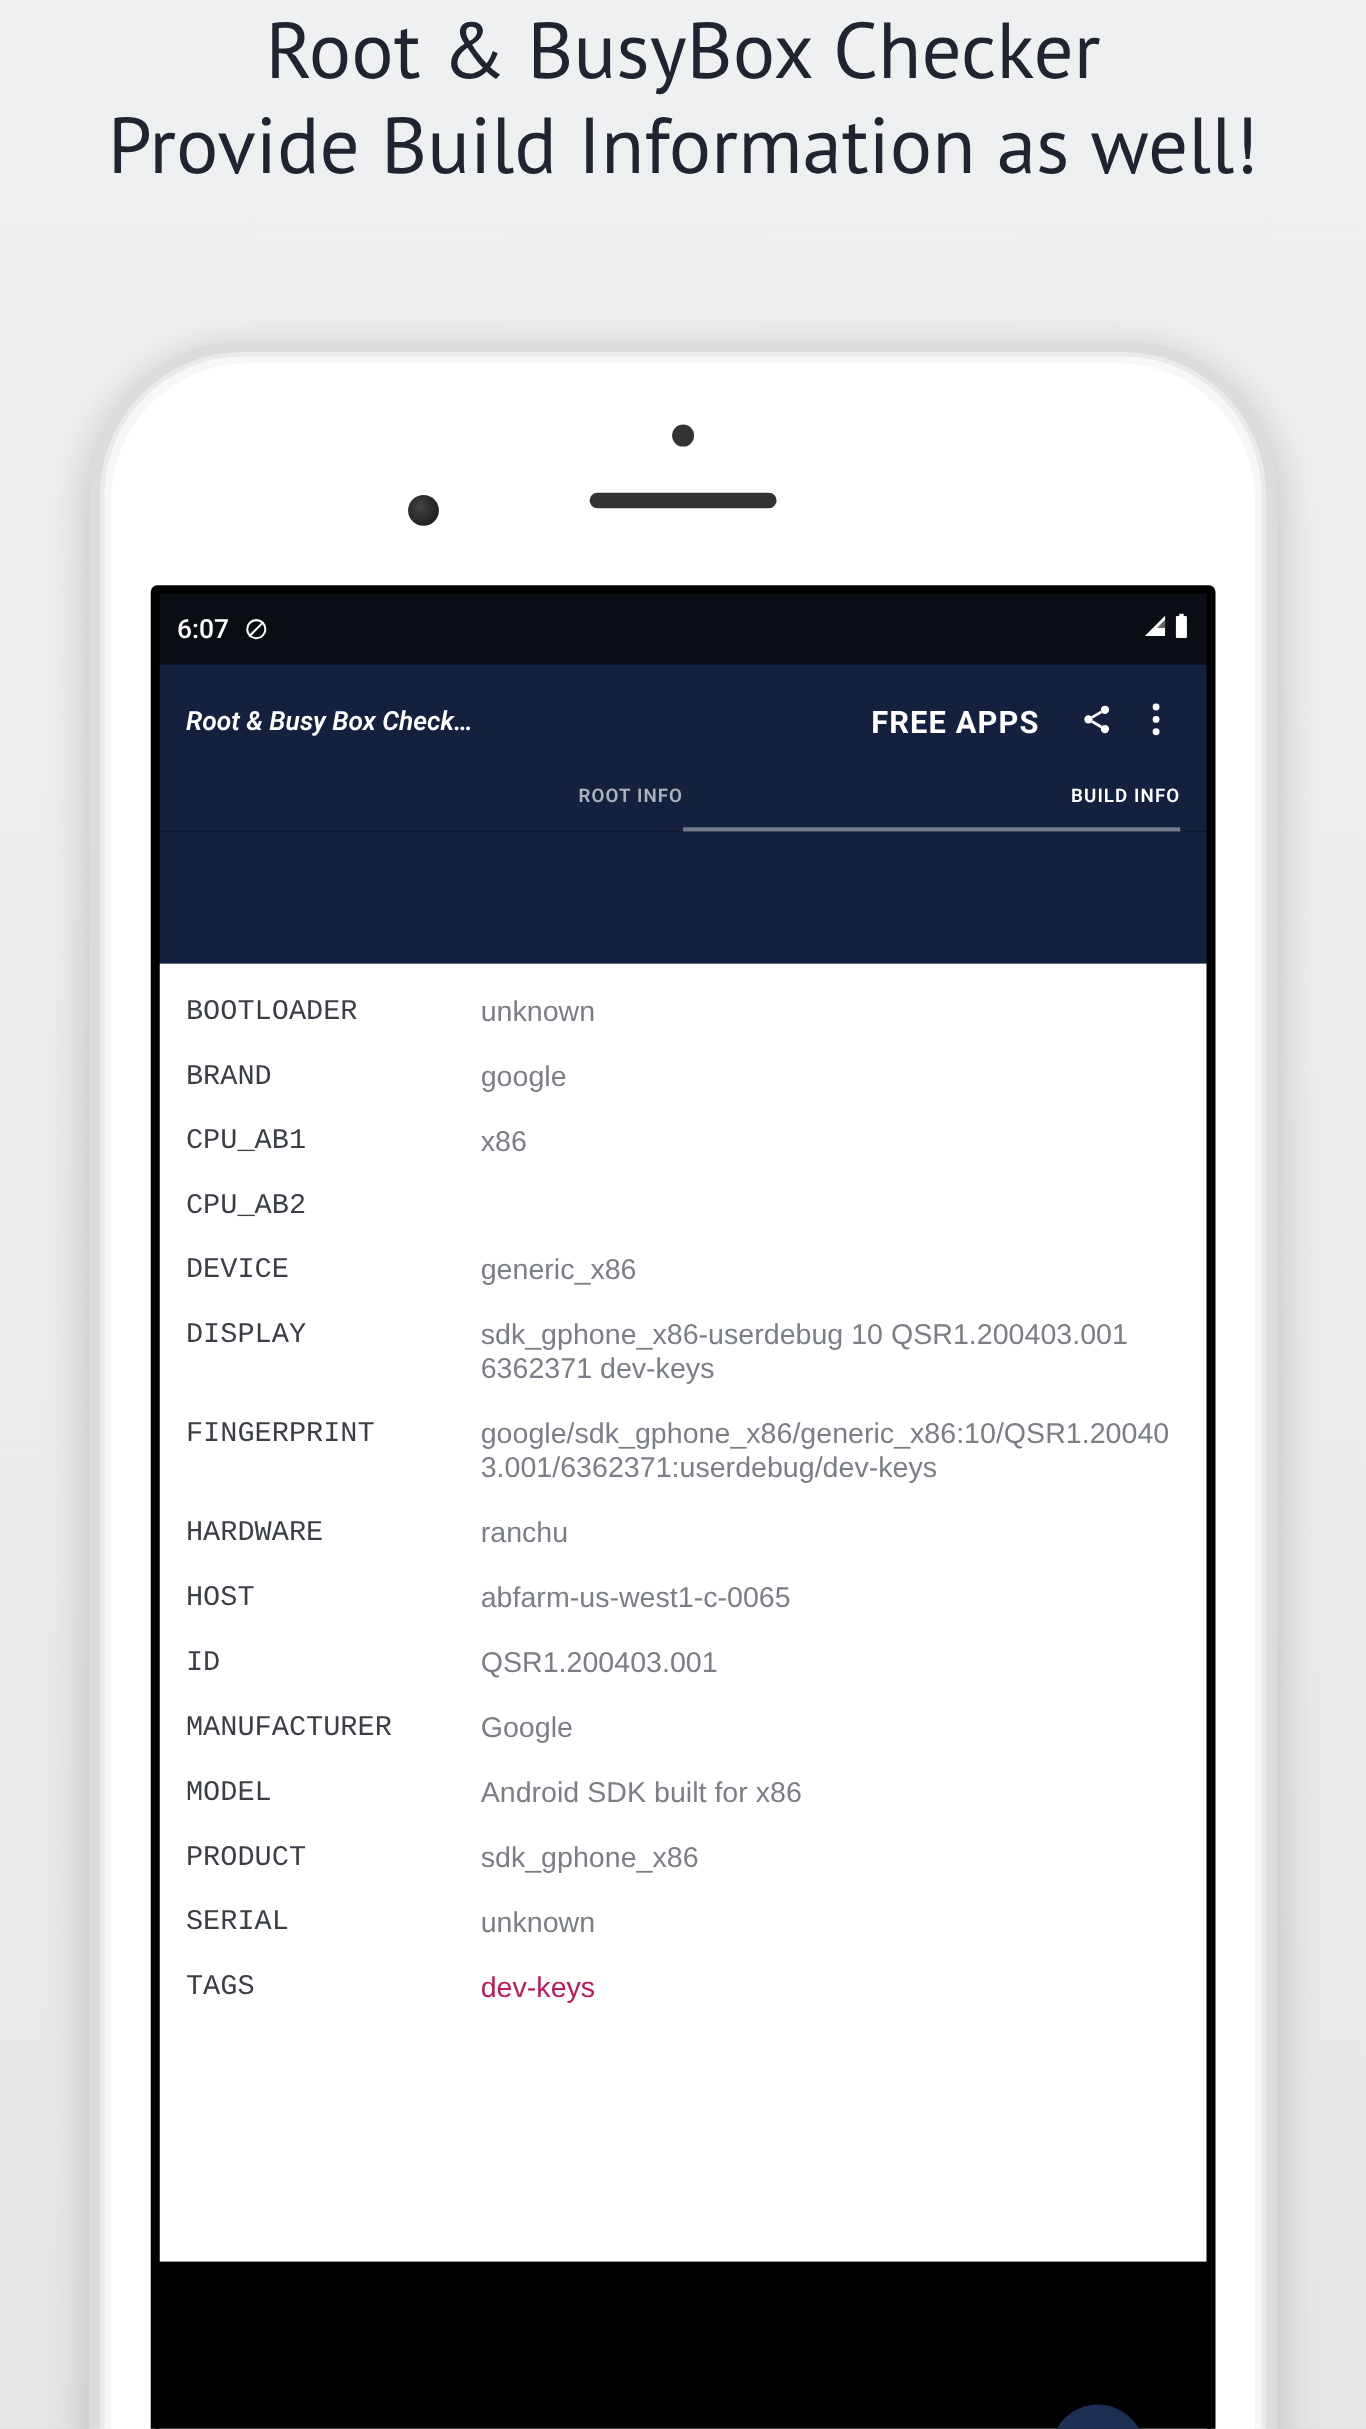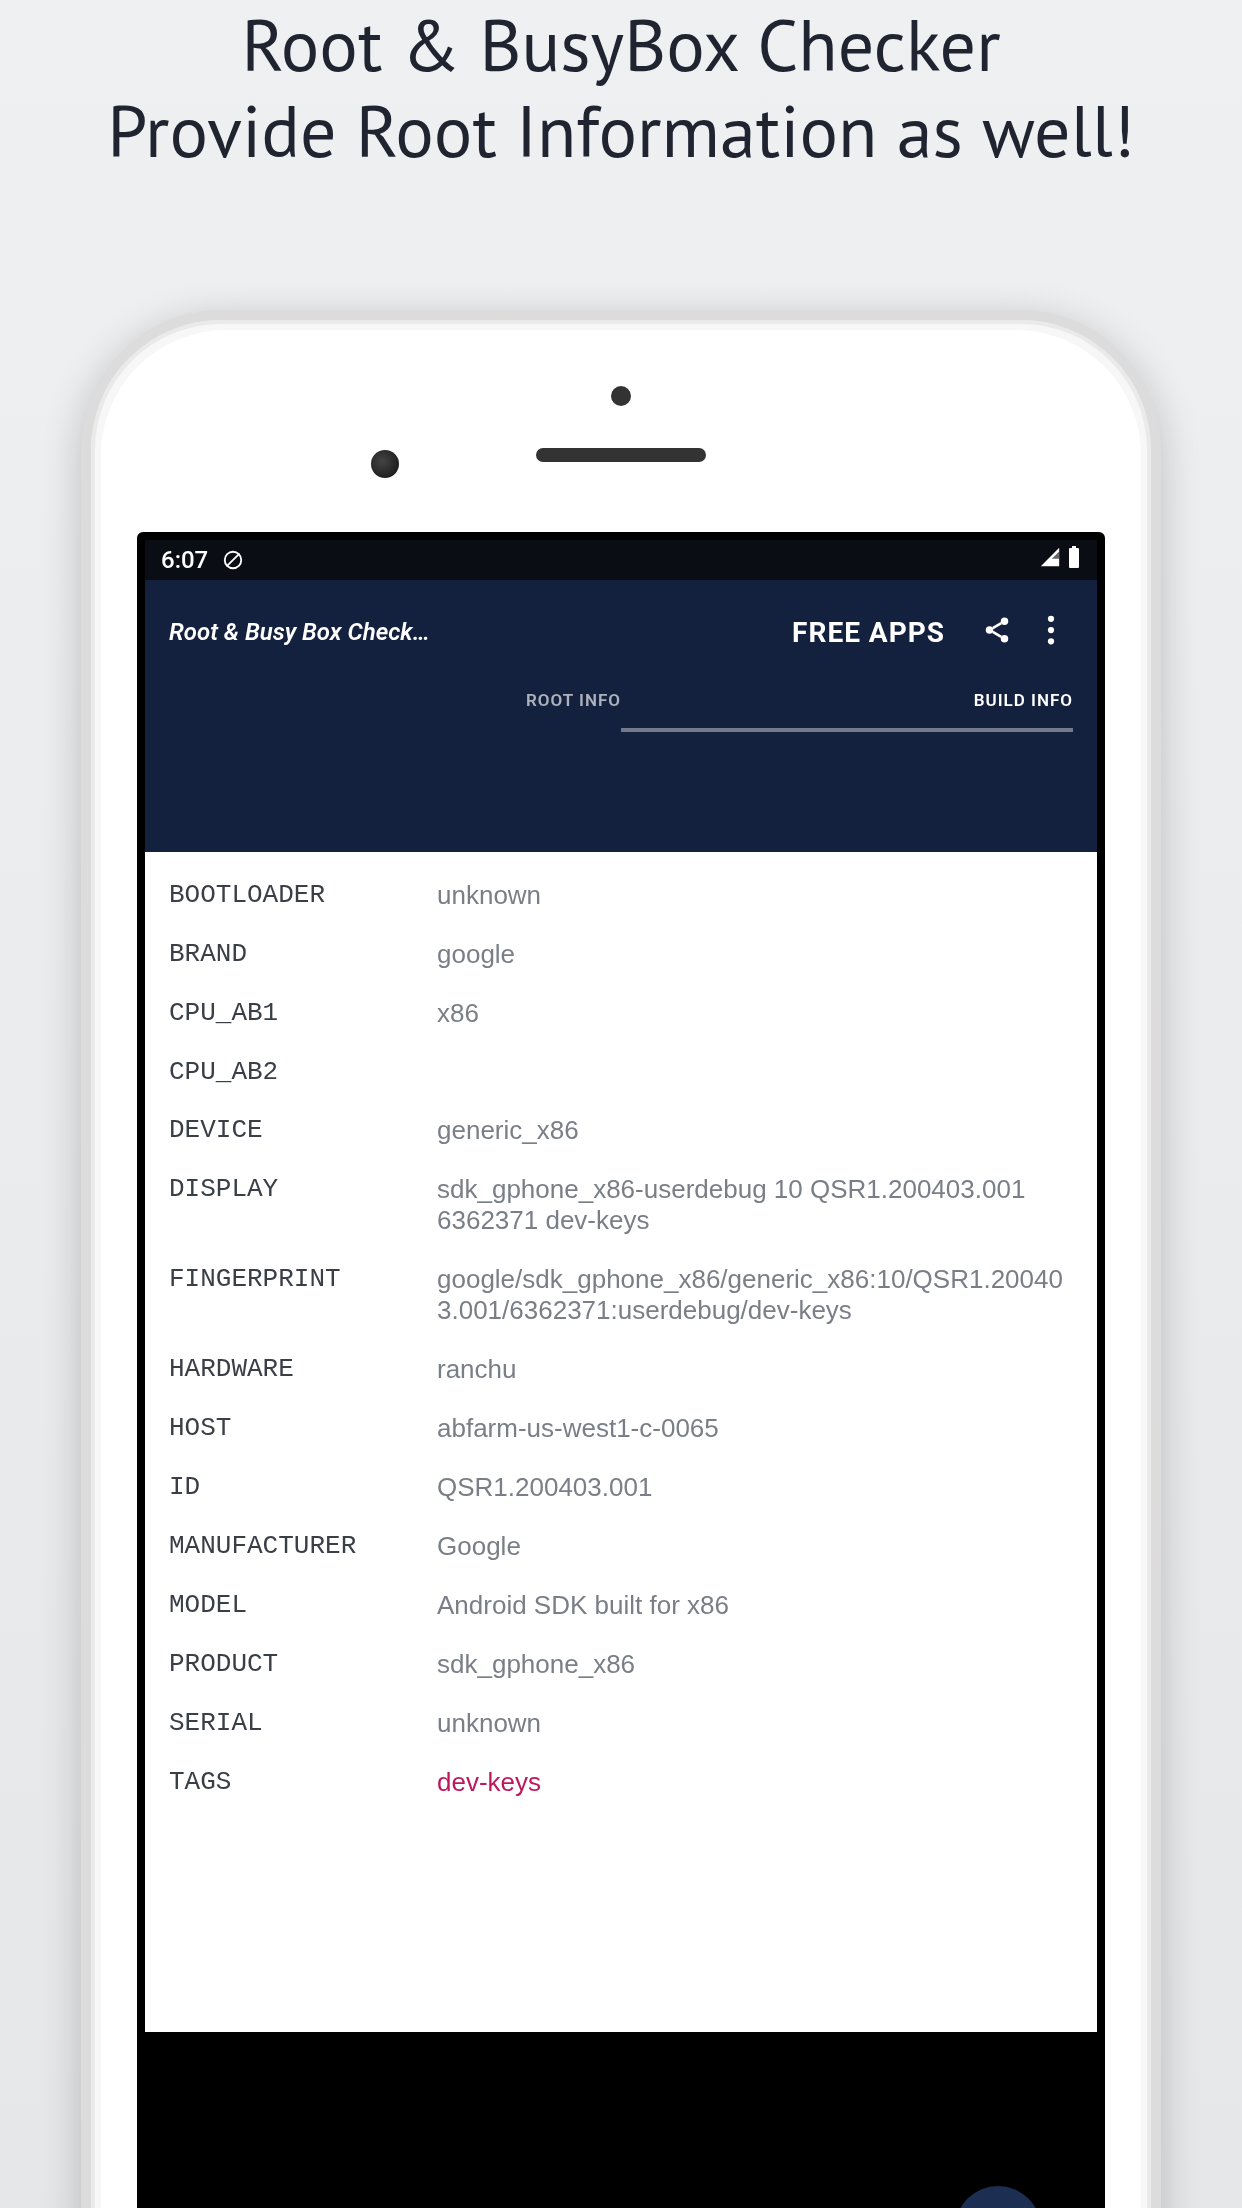--- a/index.html
+++ b/index.html
@@ -48,21 +48,21 @@
   }
 
   .screen {
     position: absolute; left: 46px; right: 46px; top: 212px; bottom: 60px;
     background: #000; border-radius: 6px; overflow: hidden;
     border: 8px solid #000;
   }
 
   
   .statusbar {
-    height: 40px; background: #0b0d14; color: #fff;
+    height: 64px; background: #0b0d14; color: #fff;
     display: flex; align-items: center; padding: 0 16px;
     font-size: 24px; font-weight: 500;
   }
   .statusbar .time { margin-right: 14px; }
   .statusbar .dnd-icon { display:inline-flex; }
   .statusbar .right { margin-left: auto; display:flex; align-items:center; gap:6px; }
 
   
   .appbar {
     background: #13203e; color: #fff; padding: 20px 24px 0 24px;
@@ -108,21 +108,21 @@
     width: 86px; height: 86px; border-radius: 50%;
     background: #1d2e53; display:flex; align-items:center; justify-content:center;
     box-shadow: 0 6px 10px rgba(0,0,0,0.3);
   }
 </style>
 </head>
 <body>
 
 <div class="promo">
   <div class="line1">Root &amp; BusyBox Checker</div>
-  <div class="line2">Provide Root Information as well!</div>
+  <div class="line2">Provide Build Information as well!</div>
 </div>
 
 <div class="phone">
   <div class="phone-inner"></div>
   <div class="sensor-dot"></div>
   <div class="sensor-cam"></div>
   <div class="speaker"></div>
 
   <div class="screen">
 

